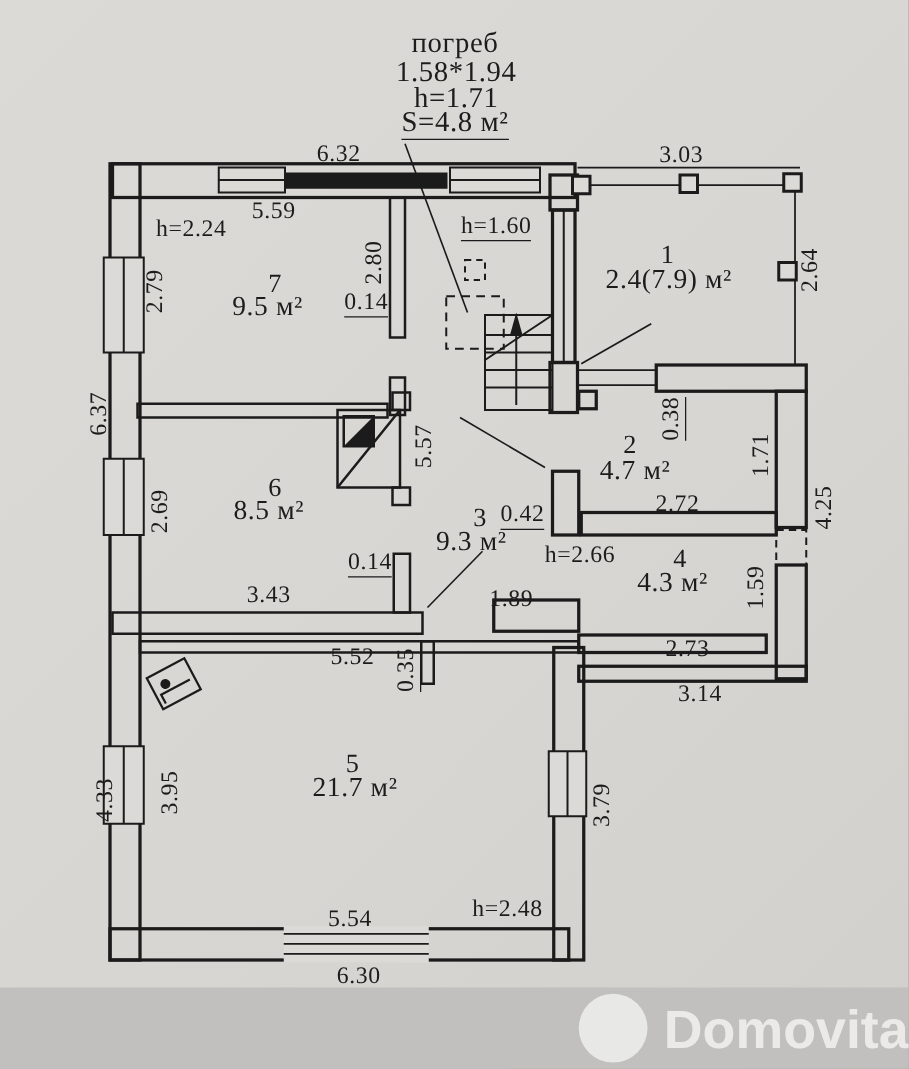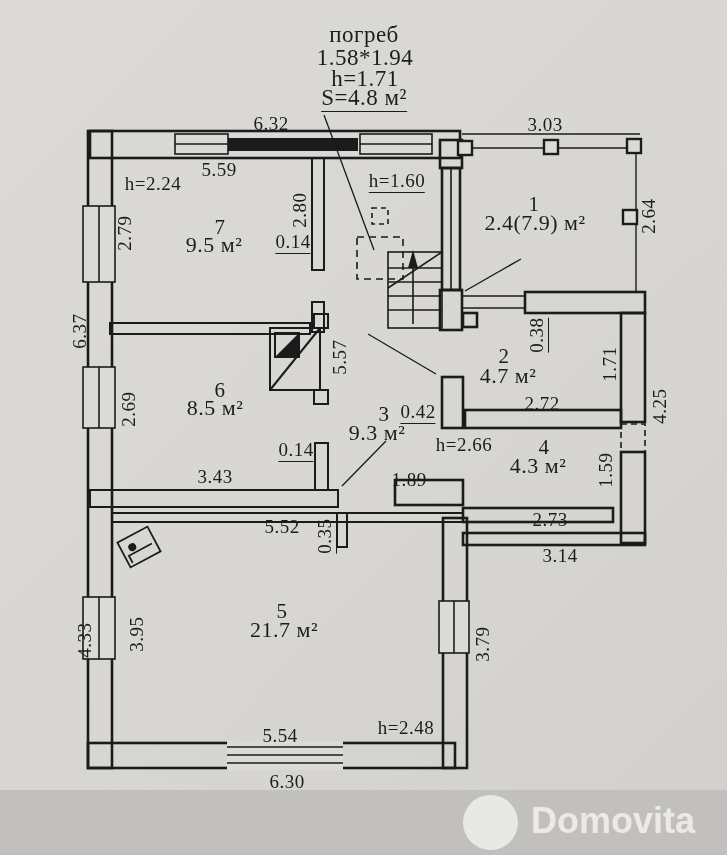--- a/index.html
+++ b/index.html
@@ -21,21 +21,21 @@
   #wm-band{
     position:absolute;left:0;bottom:0;width:727px;height:65px;
     background:#c2c0be;
   }
   #wm-circle{
     position:absolute;left:463px;top:795px;width:55px;height:55px;border-radius:50%;
     background:#ecebe9;opacity:.92;
   }
   #wm-text{
     position:absolute;left:531px;top:800px;font-family:"Liberation Sans","DejaVu Sans",sans-serif;
-    font-size:36px;font-weight:700;color:#eeedeb;opacity:.95;letter-spacing:0;
+    font-size:43px;font-weight:700;color:#eeedeb;opacity:.95;letter-spacing:0;
   }
 </style>
 </head>
 <body>
 
 <div id="stage">
 
   <svg width="727" height="855" viewBox="0 0 727 855">
     <g stroke="#1b1b1b" fill="none" stroke-width="2.6">
 

